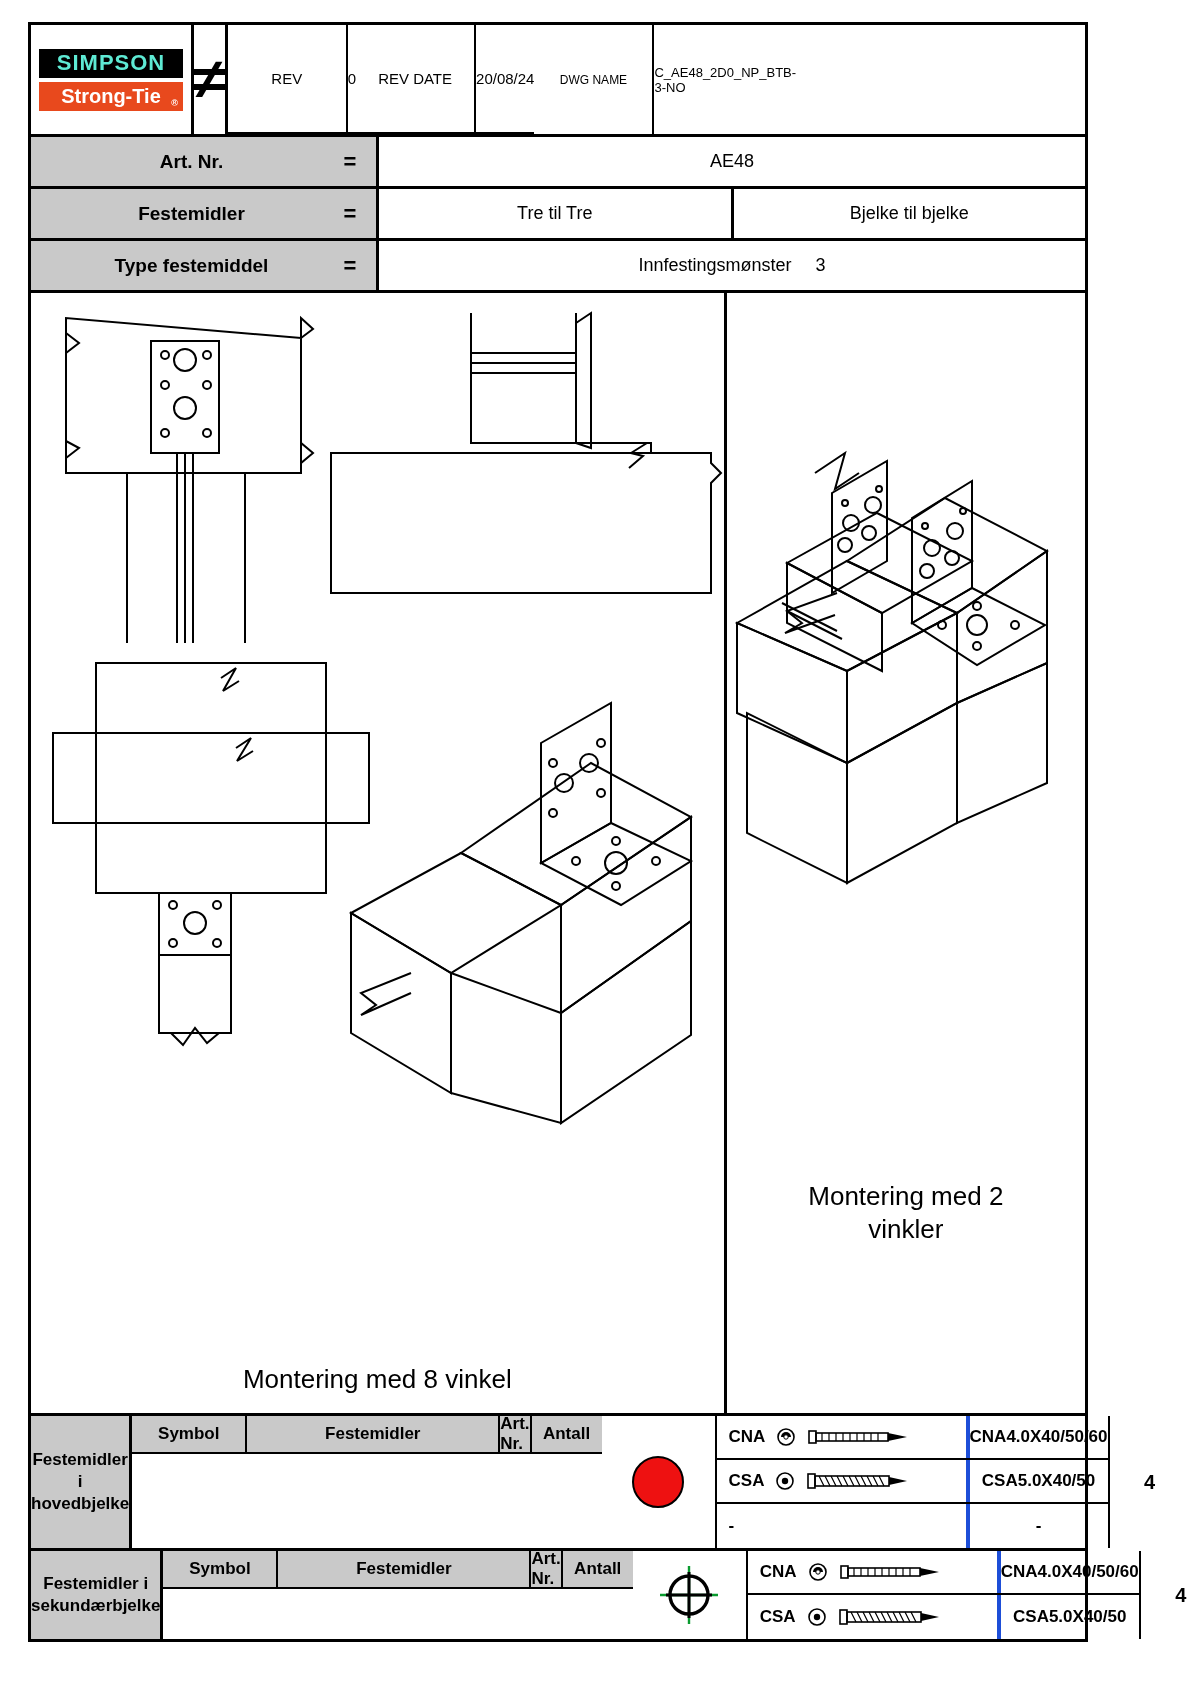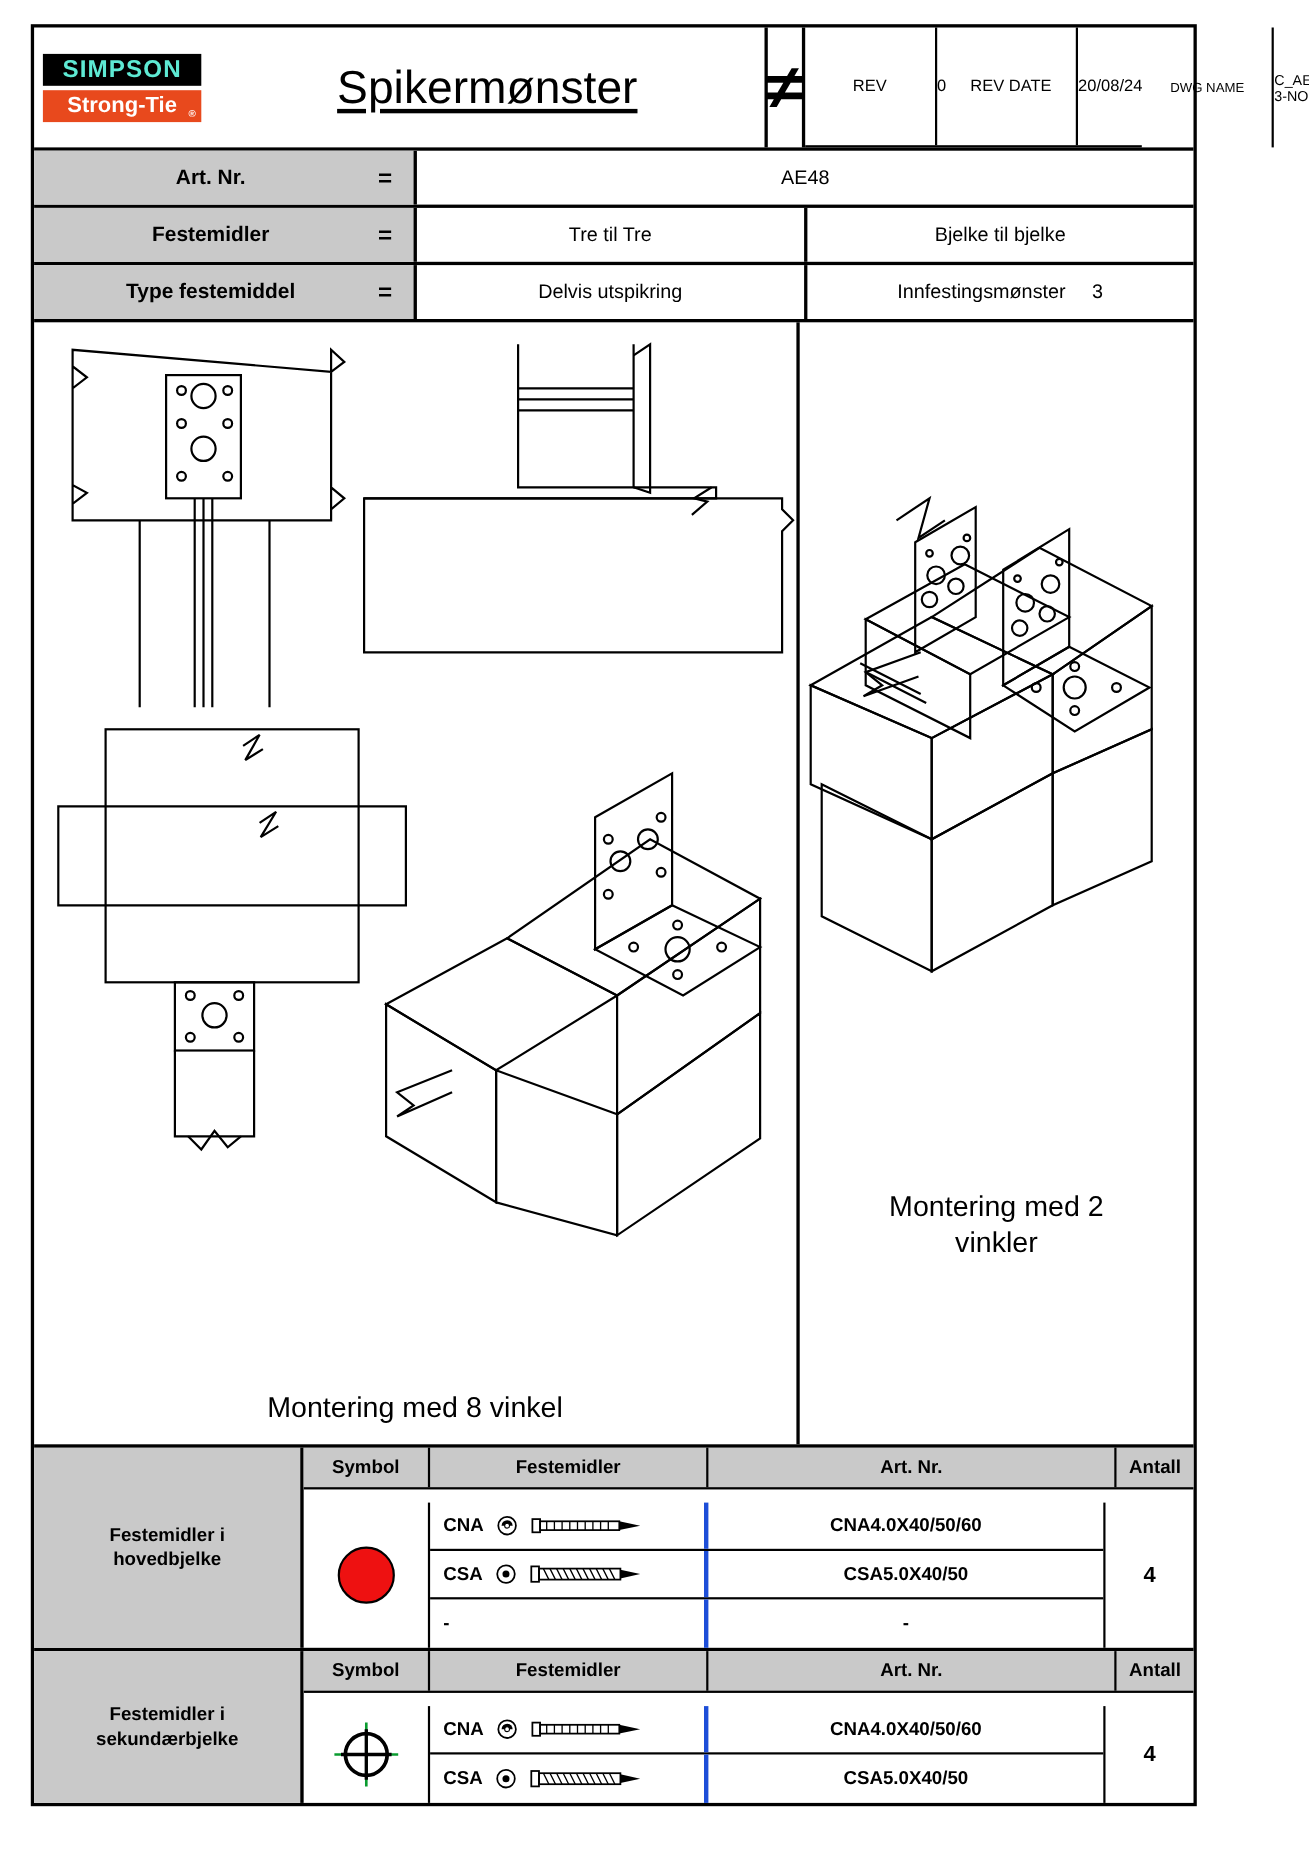--- a/index.html
+++ b/index.html
@@ -226,22 +226,21 @@
     align-items: center;
     justify-content: center;
     text-align: center;
     font-weight: bold;
     font-size: 17px;
     line-height: 1.3;
   }
   .ft-body {
     flex: 1;
     display: flex;
-    flex-direction: column;
-    gap: 12px;
+    flex-direction: row;
   }
   .ft-head {
     display: flex;
     height: 38px;
     background: #c9c9c9;
     border-bottom: 2px solid #000;
     box-sizing: border-box;
     font-weight: bold;
     font-size: 17px;
   }
@@ -329,23 +328,20 @@
 
     <div class="titleblock">
 
       <div class="logo-cell">
         <div class="logo-simpson">SIMPSON</div>
         <div class="logo-strongtie">
           <span>Strong-Tie</span><sup>®</sup>
         </div>
       </div>
 
-      <div class="title-main">
-        <span>Spikermønster</span>
-      </div>
 
       <div class="title-right">
         <div class="neq-cell">
           <div class="neq-glyph">≠</div>
         </div>
         <div class="rev-table">
           <div class="rev-row">
             <div class="rev-label">REV</div>
             <div class="rev-value">0</div>
           </div>
@@ -376,21 +372,20 @@
       </div>
       <div class="info-val split-left">Tre til Tre</div>
       <div class="info-val">Bjelke til bjelke</div>
     </div>
 
     <div class="inforow">
       <div class="info-label">
         <span class="lbl">Type festemiddel</span>
         <span class="eq">=</span>
       </div>
-      <div class="info-val split-left">Delvis utspikring</div>
       <div class="info-val">
         <span>Innfestingsmønster</span>
         <span class="pattern-num">3</span>
       </div>
     </div>
 
     <div class="drawing">
 
       <div class="draw-left">
         <svg class="fig" width="700" height="870" viewBox="0 0 700 870">

